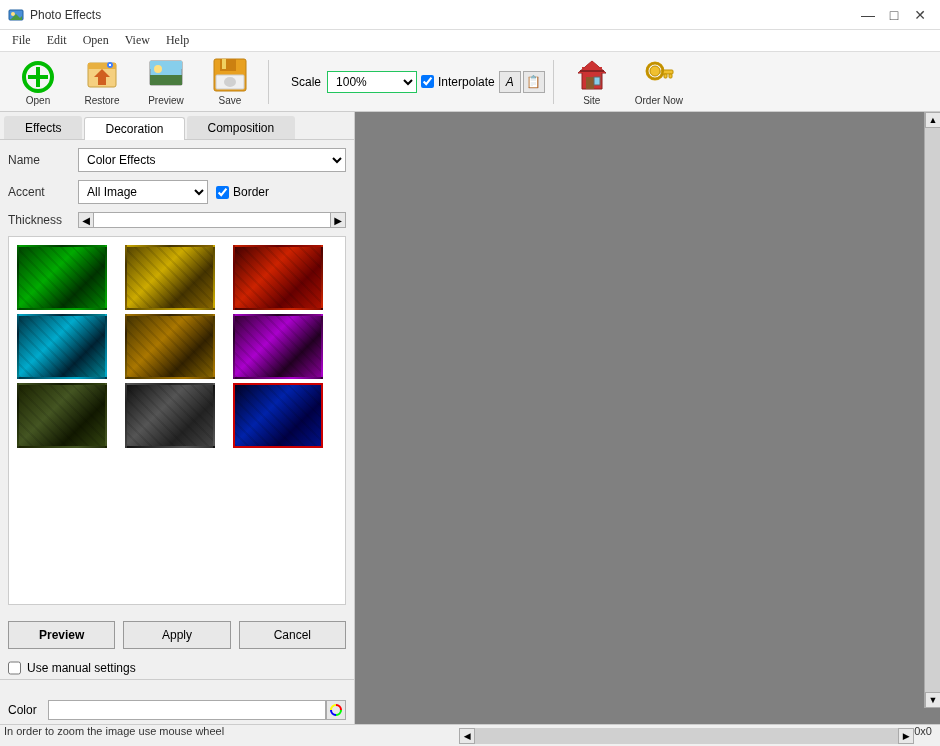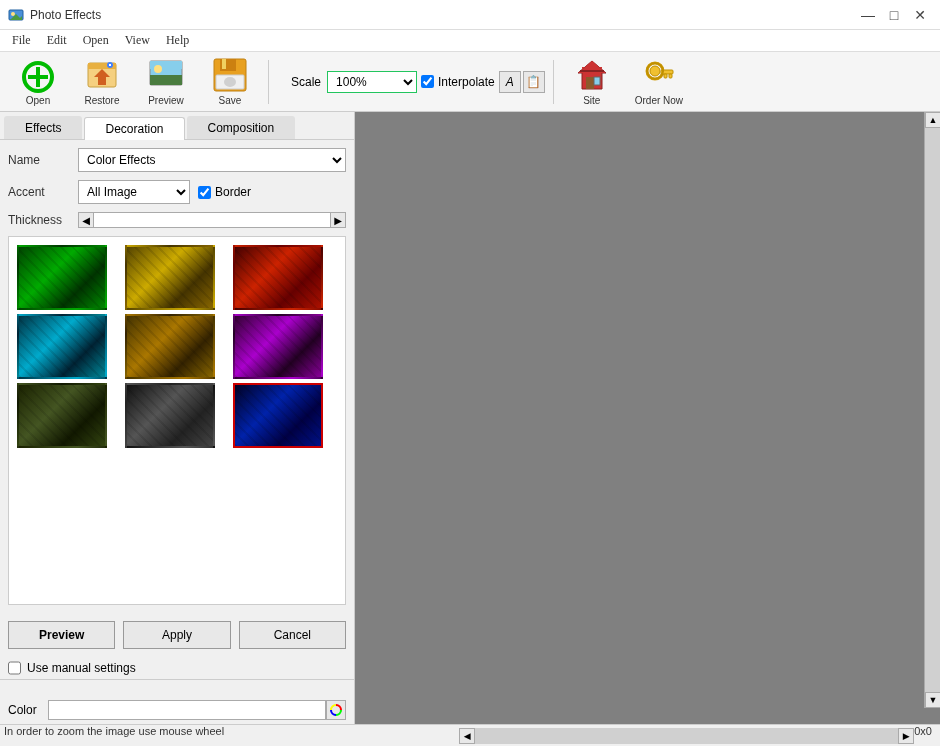--- a/index.html
+++ b/index.html
@@ -354,21 +354,21 @@
             <option>Color Effects</option>
             <option>Sepia</option>
             <option>Grayscale</option>
           </select>
         </div>
       </div>
 
       <div class="form-row">
         <span class="form-label">Accent</span>
         <div class="accent-row">
-          <select class="form-select" style="width:112px;">
+          <select class="form-select" style="width:130px;">
             <option>All Image</option>
             <option>Center</option>
             <option>Edges</option>
           </select>
           <div class="border-check">
             <input type="checkbox" checked="" style="">
             <span>Border</span>
           </div>
         </div>
       </div>

